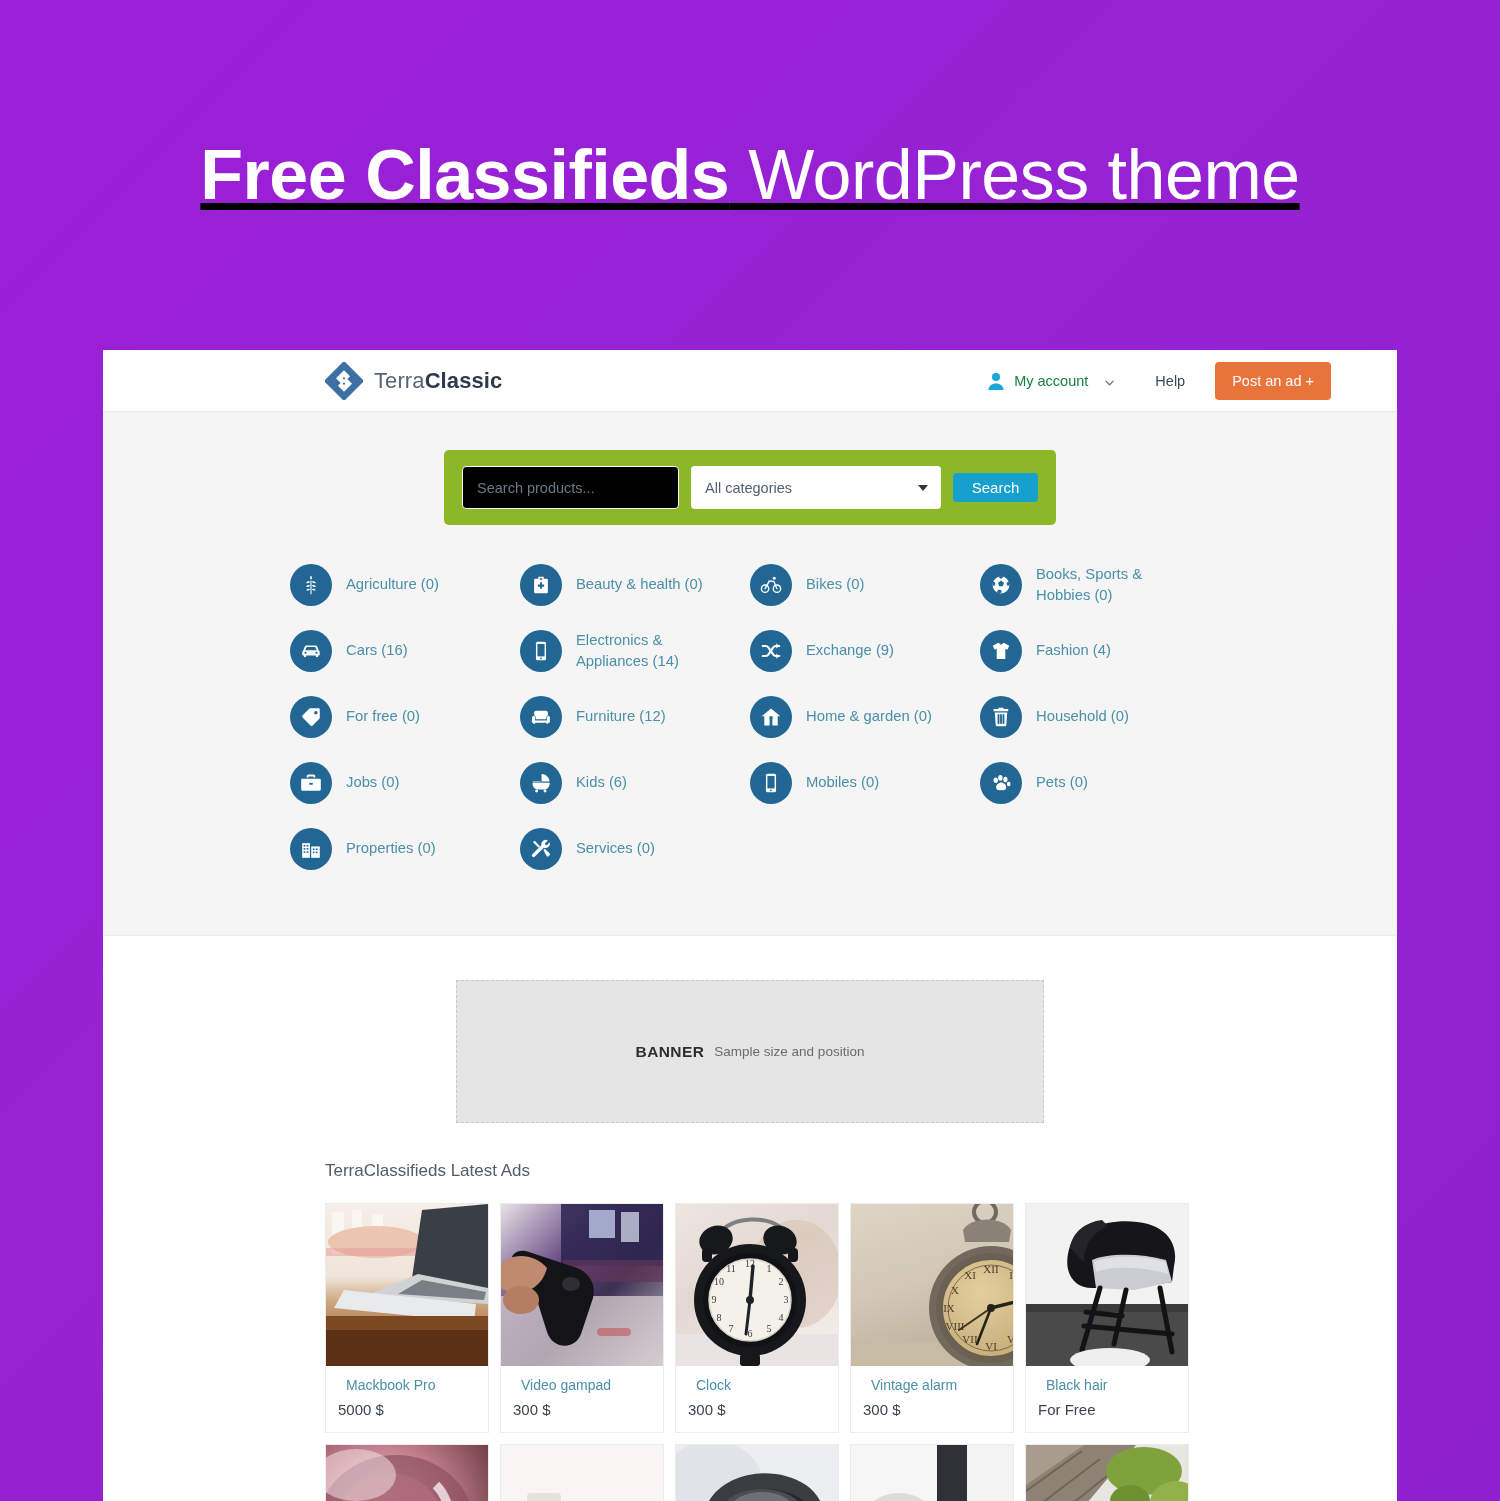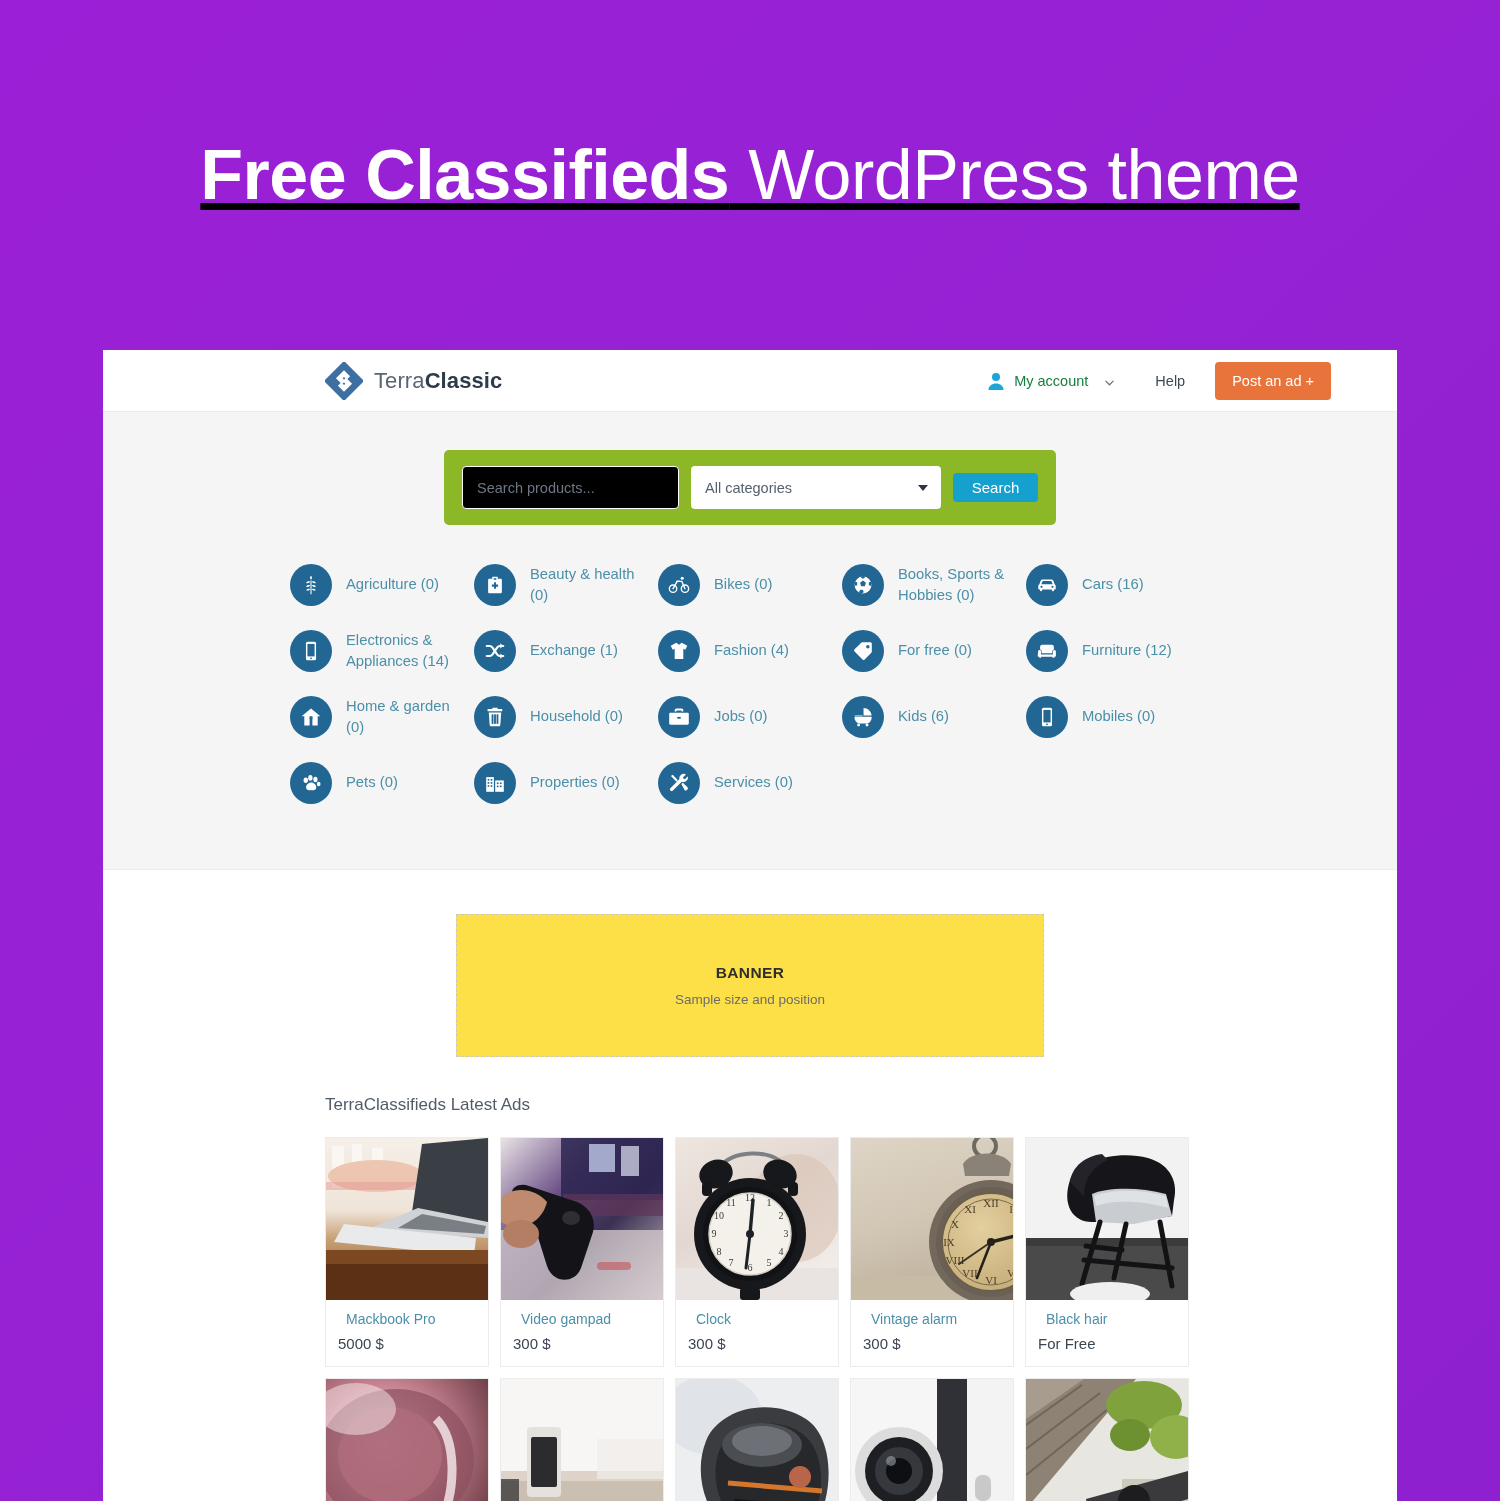--- a/index.html
+++ b/index.html
@@ -185,21 +185,21 @@
     font-size: 15px;
     cursor: pointer;
     font-family: inherit;
   }
 
   
   .cat-grid {
     width: 920px;
     margin: 32px auto 0;
     display: grid;
-    grid-template-columns: repeat(5, 1fr);
+    grid-template-columns: repeat(4, 1fr);
     row-gap: 10px;
     column-gap: 0;
   }
   .cat-item {
     display: flex;
     align-items: center;
     gap: 14px;
     min-height: 56px;
     text-decoration: none;
     cursor: pointer;
@@ -226,23 +226,22 @@
   .banner-wrap {
     padding: 44px 0 0;
     display: flex;
     justify-content: center;
     background: #ffffff;
   }
   .banner {
     width: 588px;
     height: 143px;
     border: 1px dashed #c9c9c9;
-    background: #fde047;
-    display: flex;
-    flex-direction: column;
+    background: #e5e5e5;
+    display: flex;
     align-items: center;
     justify-content: center;
     gap: 10px;
   }
   .banner-title {
     font-size: 15.5px;
     font-weight: 700;
     color: #2e2e2e;
     letter-spacing: 0.4px;
   }
@@ -433,21 +432,21 @@
 
       <a class="cat-item" href="#">
         <span class="cat-icon">
           <svg viewBox="0 0 24 24" fill="none" stroke="#fff" stroke-width="2.3" stroke-linecap="round" stroke-linejoin="round">
               <path d="M3 6.5h3.2c1.4 0 2.3.7 3.1 1.8l5 7.4c.8 1.1 1.7 1.8 3.1 1.8H21"></path>
               <path d="M3 17.5h3.2c1.4 0 2.3-.7 3.1-1.8l5-7.4c.8-1.1 1.7-1.8 3.1-1.8H21"></path>
               <path d="M17.8 3.6L21 6.5l-3.2 2.9" fill="#fff" stroke="none"></path>
               <path d="M17.8 14.6l3.2 2.9-3.2 2.9" fill="#fff" stroke="none"></path>
             </svg>
         </span>
-        <span class="cat-label">Exchange (1)</span>
+        <span class="cat-label">Exchange (9)</span>
       </a>
 
       <a class="cat-item" href="#">
         <span class="cat-icon">
           <svg viewBox="0 0 24 24" fill="#fff">
               <path d="M9 3l3 2.2L15 3l6 3.2-2.1 4.3-2.2-1v11.2H7.3V9.5l-2.2 1L3 6.2z"></path>
             </svg>
         </span>
         <span class="cat-label">Fashion (4)</span>
       </a>

